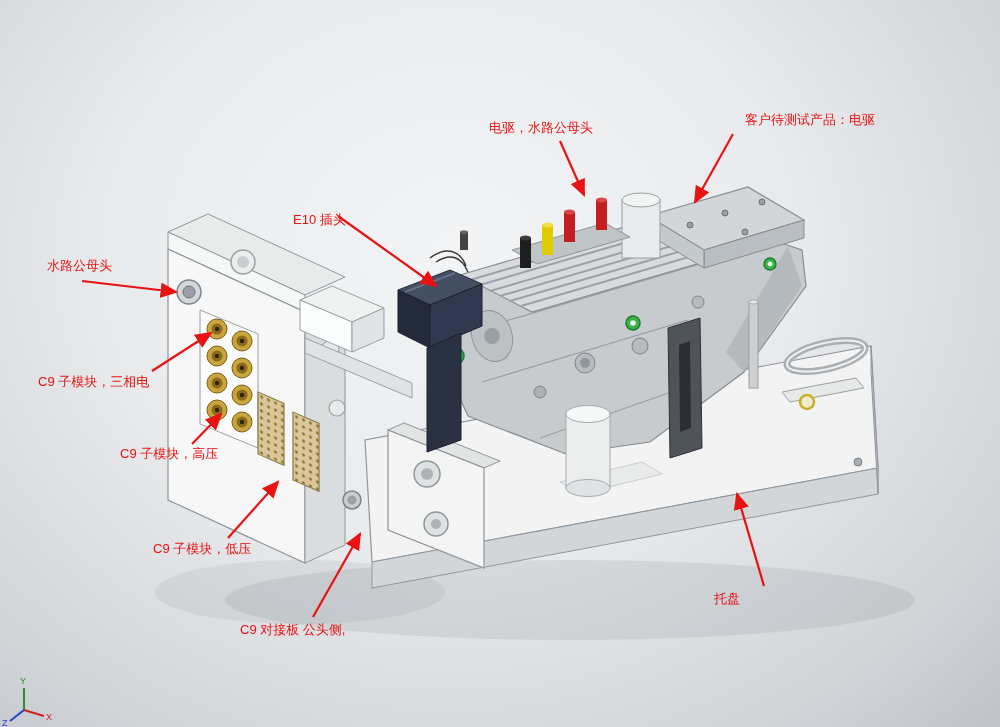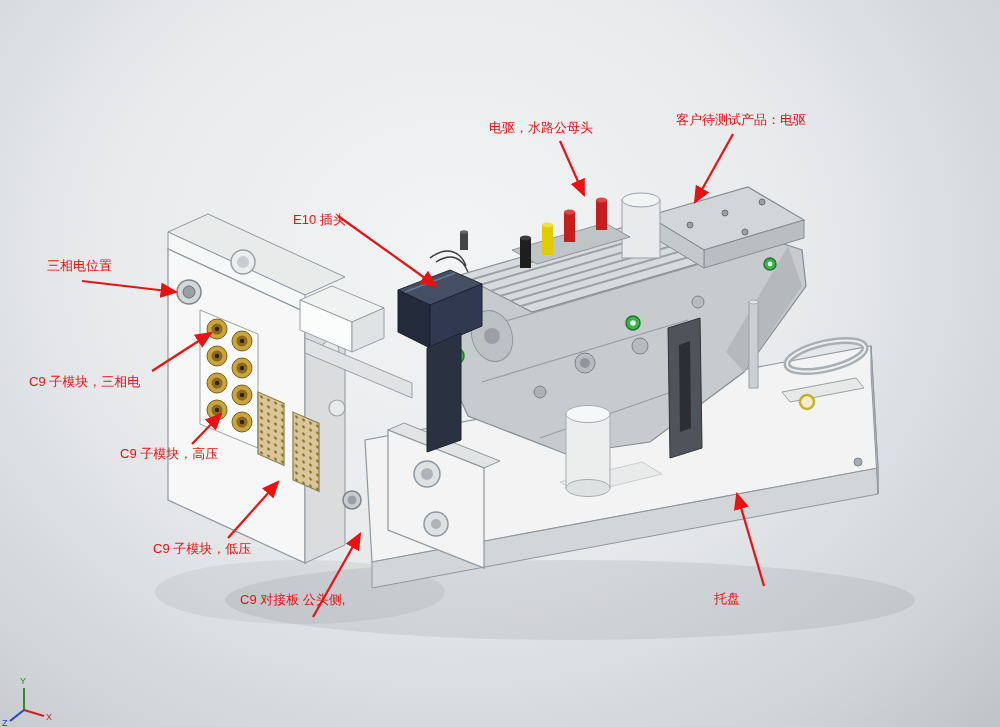--- a/index.html
+++ b/index.html
@@ -259,22 +259,22 @@
     <line x1="24" y1="710" x2="24" y2="688" stroke="#2e8b2e" stroke-width="2"></line>
     <line x1="24" y1="710" x2="44" y2="716" stroke="#cc2222" stroke-width="2"></line>
     <line x1="24" y1="710" x2="10" y2="721" stroke="#2244cc" stroke-width="2"></line>
     <text x="20" y="684" fill="#2e8b2e">Y</text>
     <text x="46" y="720" fill="#cc2222">X</text>
     <text x="2" y="726" fill="#2244cc">Z</text>
   </g>
 </svg>
 
   <div class="ann" style="left:489px;top:120px">电驱，水路公母头</div>
-  <div class="ann" style="left:676px;top:112px">客户待测试产品：电驱</div>
+  <div class="ann" style="left:745px;top:112px">客户待测试产品：电驱</div>
   <div class="ann" style="left:293px;top:212px">E10 插头</div>
-  <div class="ann" style="left:47px;top:258px">三相电位置</div>
-  <div class="ann" style="left:29px;top:374px">C9 子模块，三相电</div>
+  <div class="ann" style="left:47px;top:258px">水路公母头</div>
+  <div class="ann" style="left:38px;top:374px">C9 子模块，三相电</div>
   <div class="ann" style="left:120px;top:446px">C9 子模块，高压</div>
   <div class="ann" style="left:153px;top:541px">C9 子模块，低压</div>
-  <div class="ann" style="left:240px;top:592px">C9 对接板 公头侧,</div>
+  <div class="ann" style="left:240px;top:622px">C9 对接板 公头侧,</div>
   <div class="ann" style="left:714px;top:591px">托盘</div>
 
 </div>
 
 </body></html>

